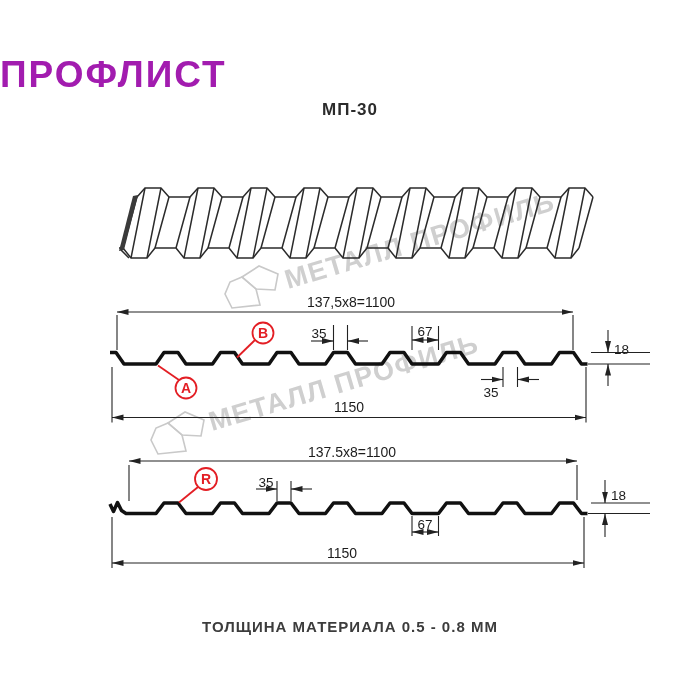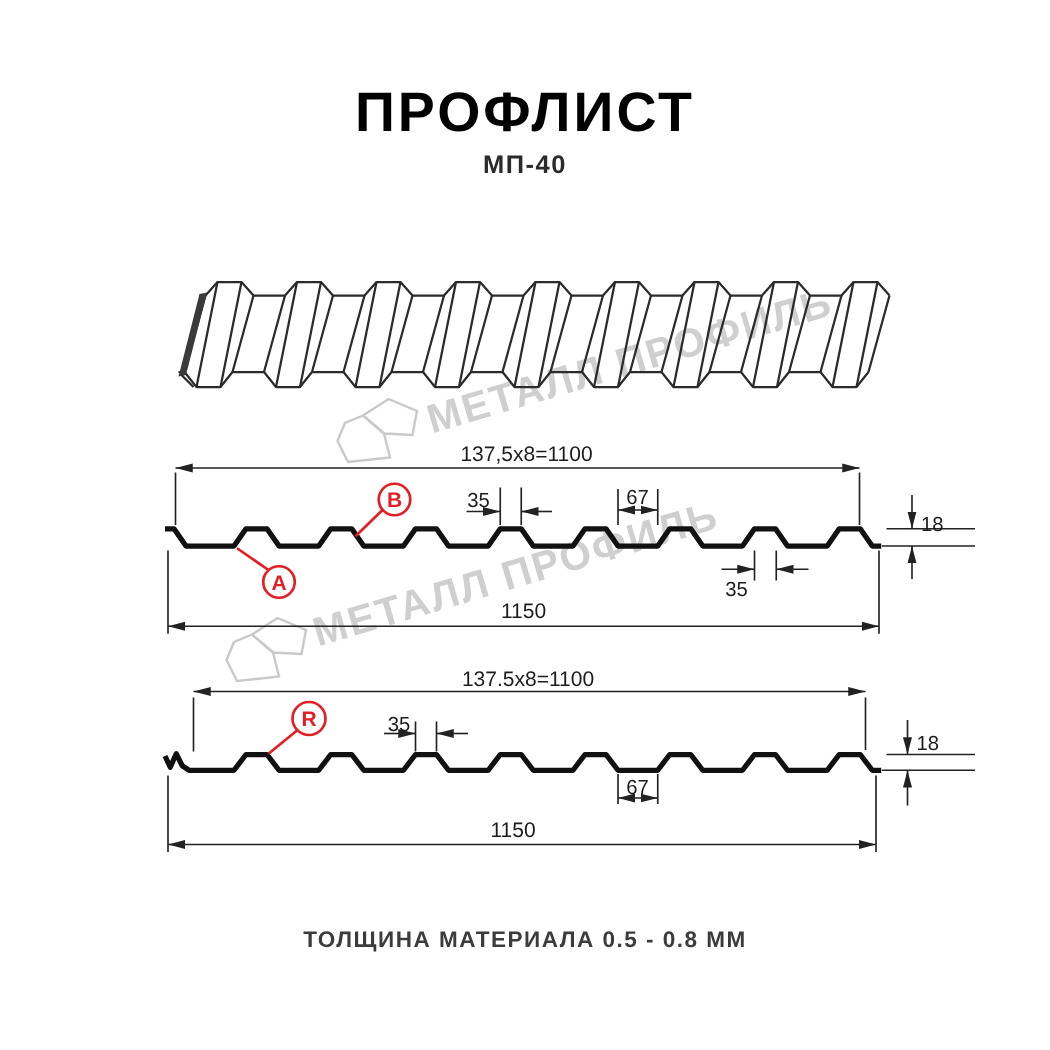--- a/index.html
+++ b/index.html
@@ -1,22 +1,22 @@
 <!DOCTYPE html>
 <html><head>
 <meta charset="utf-8">
 <style>
   html,body{margin:0;padding:0;background:#ffffff;}
   .page{
     position:relative;width:700px;height:700px;background:#ffffff;
     font-family:"Liberation Sans", sans-serif;overflow:hidden;
   }
   .title{
-    position:absolute;top:54px;left:0;width:700px;text-align:center;
-    font-size:37px;font-weight:bold;letter-spacing:2px;color:#000000;
+    position:absolute;top:54px;left:0;width:700px;text-align:left;
+    font-size:37px;font-weight:bold;letter-spacing:2px;color:#a21caf;
   }
   .subtitle{
     position:absolute;top:100px;left:0;width:700px;text-align:center;
     font-size:17px;font-weight:600;letter-spacing:1px;color:#2b2b2b;
   }
   .footer{
     position:absolute;top:618px;left:0;width:700px;text-align:center;
     font-size:15px;font-weight:600;letter-spacing:1px;color:#3c3c3c;
   }
   svg{position:absolute;top:0;left:0;}
@@ -29,21 +29,21 @@
   .dimtext-sm{fill:#1c1c1c;font-size:13.5px;}
   .red{stroke:#e31e24;fill:none;stroke-width:1.8;}
   .redtext{fill:#e31e24;font-size:14px;font-weight:bold;text-anchor:middle;}
 </style>
 </head>
 <body>
 
 <div class="page">
 
   <div class="title">ПРОФЛИСТ</div>
-  <div class="subtitle">МП-40</div>
+  <div class="subtitle">МП-30</div>
 
   <svg width="700" height="700" viewBox="0 0 700 700">
     <defs>
       <marker id="ar" markerWidth="13" markerHeight="9" refX="11.5" refY="4" orient="auto-start-reverse" markerUnits="userSpaceOnUse">
         <path d="M0,1 L11.5,4 L0,7 z" fill="#222222"></path>
       </marker>
     </defs>
 
     <g>
       <g transform="translate(222,258)">

